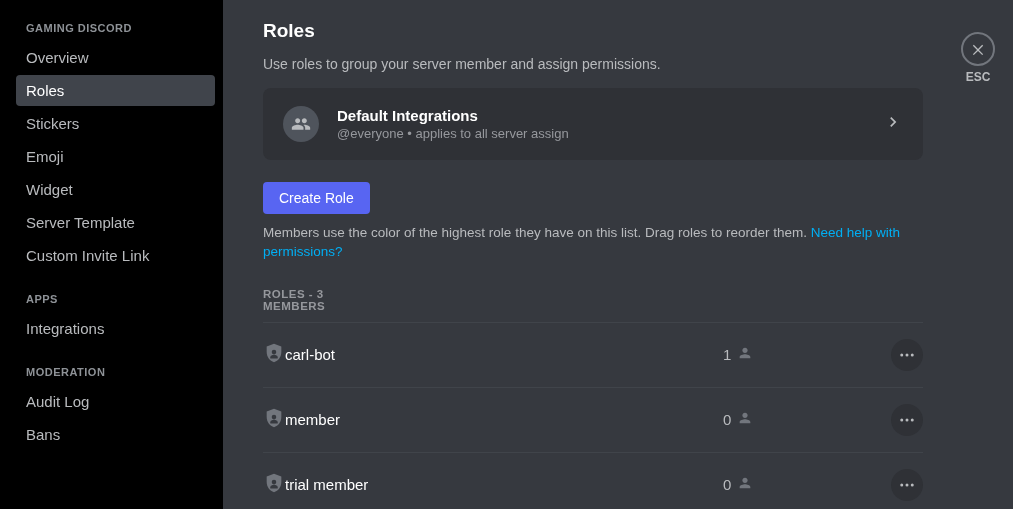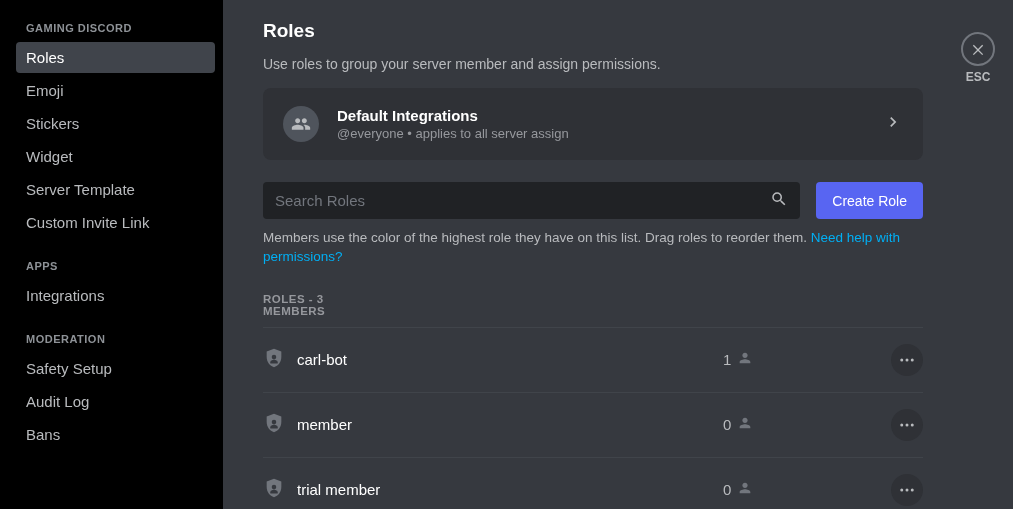--- a/index.html
+++ b/index.html
@@ -180,21 +180,21 @@
       display: flex;
       align-items: center;
       padding: 16px 0;
       border-top: 1px solid rgba(79,84,92,0.4);
       cursor: pointer;
     }
     .role-name-cell {
       flex: 1;
       display: flex;
       align-items: center;
-      gap: 12px;
+      gap: 0;
       color: #fff;
       font-size: 15px;
       font-weight: 500;
     }
     .shield { color: #72767d; flex-shrink: 0; }
     .members-cell {
       width: 140px;
       display: flex;
       align-items: center;
       gap: 6px;
@@ -218,50 +218,50 @@
       color: #b9bbbe;
       cursor: pointer;
     }
     .content-width { max-width: 660px; }
   </style>
 </head>
 <body>
 
 <div class="sidebar">
   <div class="sidebar-section-header">GAMING DISCORD</div>
+  <div class="sidebar-item">
+      <span>Overview</span>
+    </div>
   <div class="sidebar-item active">
       <span>Roles</span>
     </div>
   <div class="sidebar-item">
+      <span>Stickers</span>
+    </div>
+  <div class="sidebar-item">
       <span>Emoji</span>
-    </div>
-  <div class="sidebar-item">
-      <span>Stickers</span>
     </div>
   <div class="sidebar-item">
       <span>Widget</span>
     </div>
   <div class="sidebar-item">
       <span>Server Template</span>
     </div>
   <div class="sidebar-item">
       <span>Custom Invite Link</span>
     </div>
 
   <div style="height:14px"></div>
   <div class="sidebar-section-header">APPS</div>
   <div class="sidebar-item">
       <span>Integrations</span>
     </div>
 
   <div style="height:14px"></div>
   <div class="sidebar-section-header">MODERATION</div>
-  <div class="sidebar-item">
-      <span>Safety Setup</span>
-    </div>
   <div class="sidebar-item">
       <span>Audit Log</span>
     </div>
   <div class="sidebar-item">
       <span>Bans</span>
     </div>
 </div>
 
 <div class="main">
   <div class="close-area">
@@ -288,28 +288,20 @@
         <div class="perms-sub">@everyone • applies to all server assign</div>
       </div>
       <div class="chevron">
         <svg width="20" height="20" viewBox="0 0 24 24">
             <path fill="currentColor" d="M8.59 16.59L13.17 12 8.59 7.41 10 6l6 6-6 6z"></path>
           </svg>
       </div>
     </div>
 
     <div class="search-row">
-      <div class="search-box">
-        <input class="search-input" placeholder="Search Roles" style="">
-        <span class="search-icon">
-          <svg width="18" height="18" viewBox="0 0 24 24">
-              <path fill="currentColor" d="M15.5 14h-.79l-.28-.27A6.471 6.471 0 0016 9.5 6.5 6.5 0 109.5 16c1.61 0 3.09-.59 4.23-1.57l.27.28v.79l5 4.99L20.49 19l-4.99-5zm-6 0C7.01 14 5 11.99 5 9.5S7.01 5 9.5 5 14 7.01 14 9.5 11.99 14 9.5 14z"></path>
-            </svg>
-        </span>
-      </div>
       <button class="create-btn">Create Role</button>
     </div>
 
     <p class="help-text">
       <span>Members use the color of the highest role they have on this list. Drag roles to reorder them. </span><span class="link">Need help with permissions?</span>
     </p>
 
     <div class="table-header">
       <div class="col-role">ROLES - 3</div>
       <div class="col-members">MEMBERS</div>

